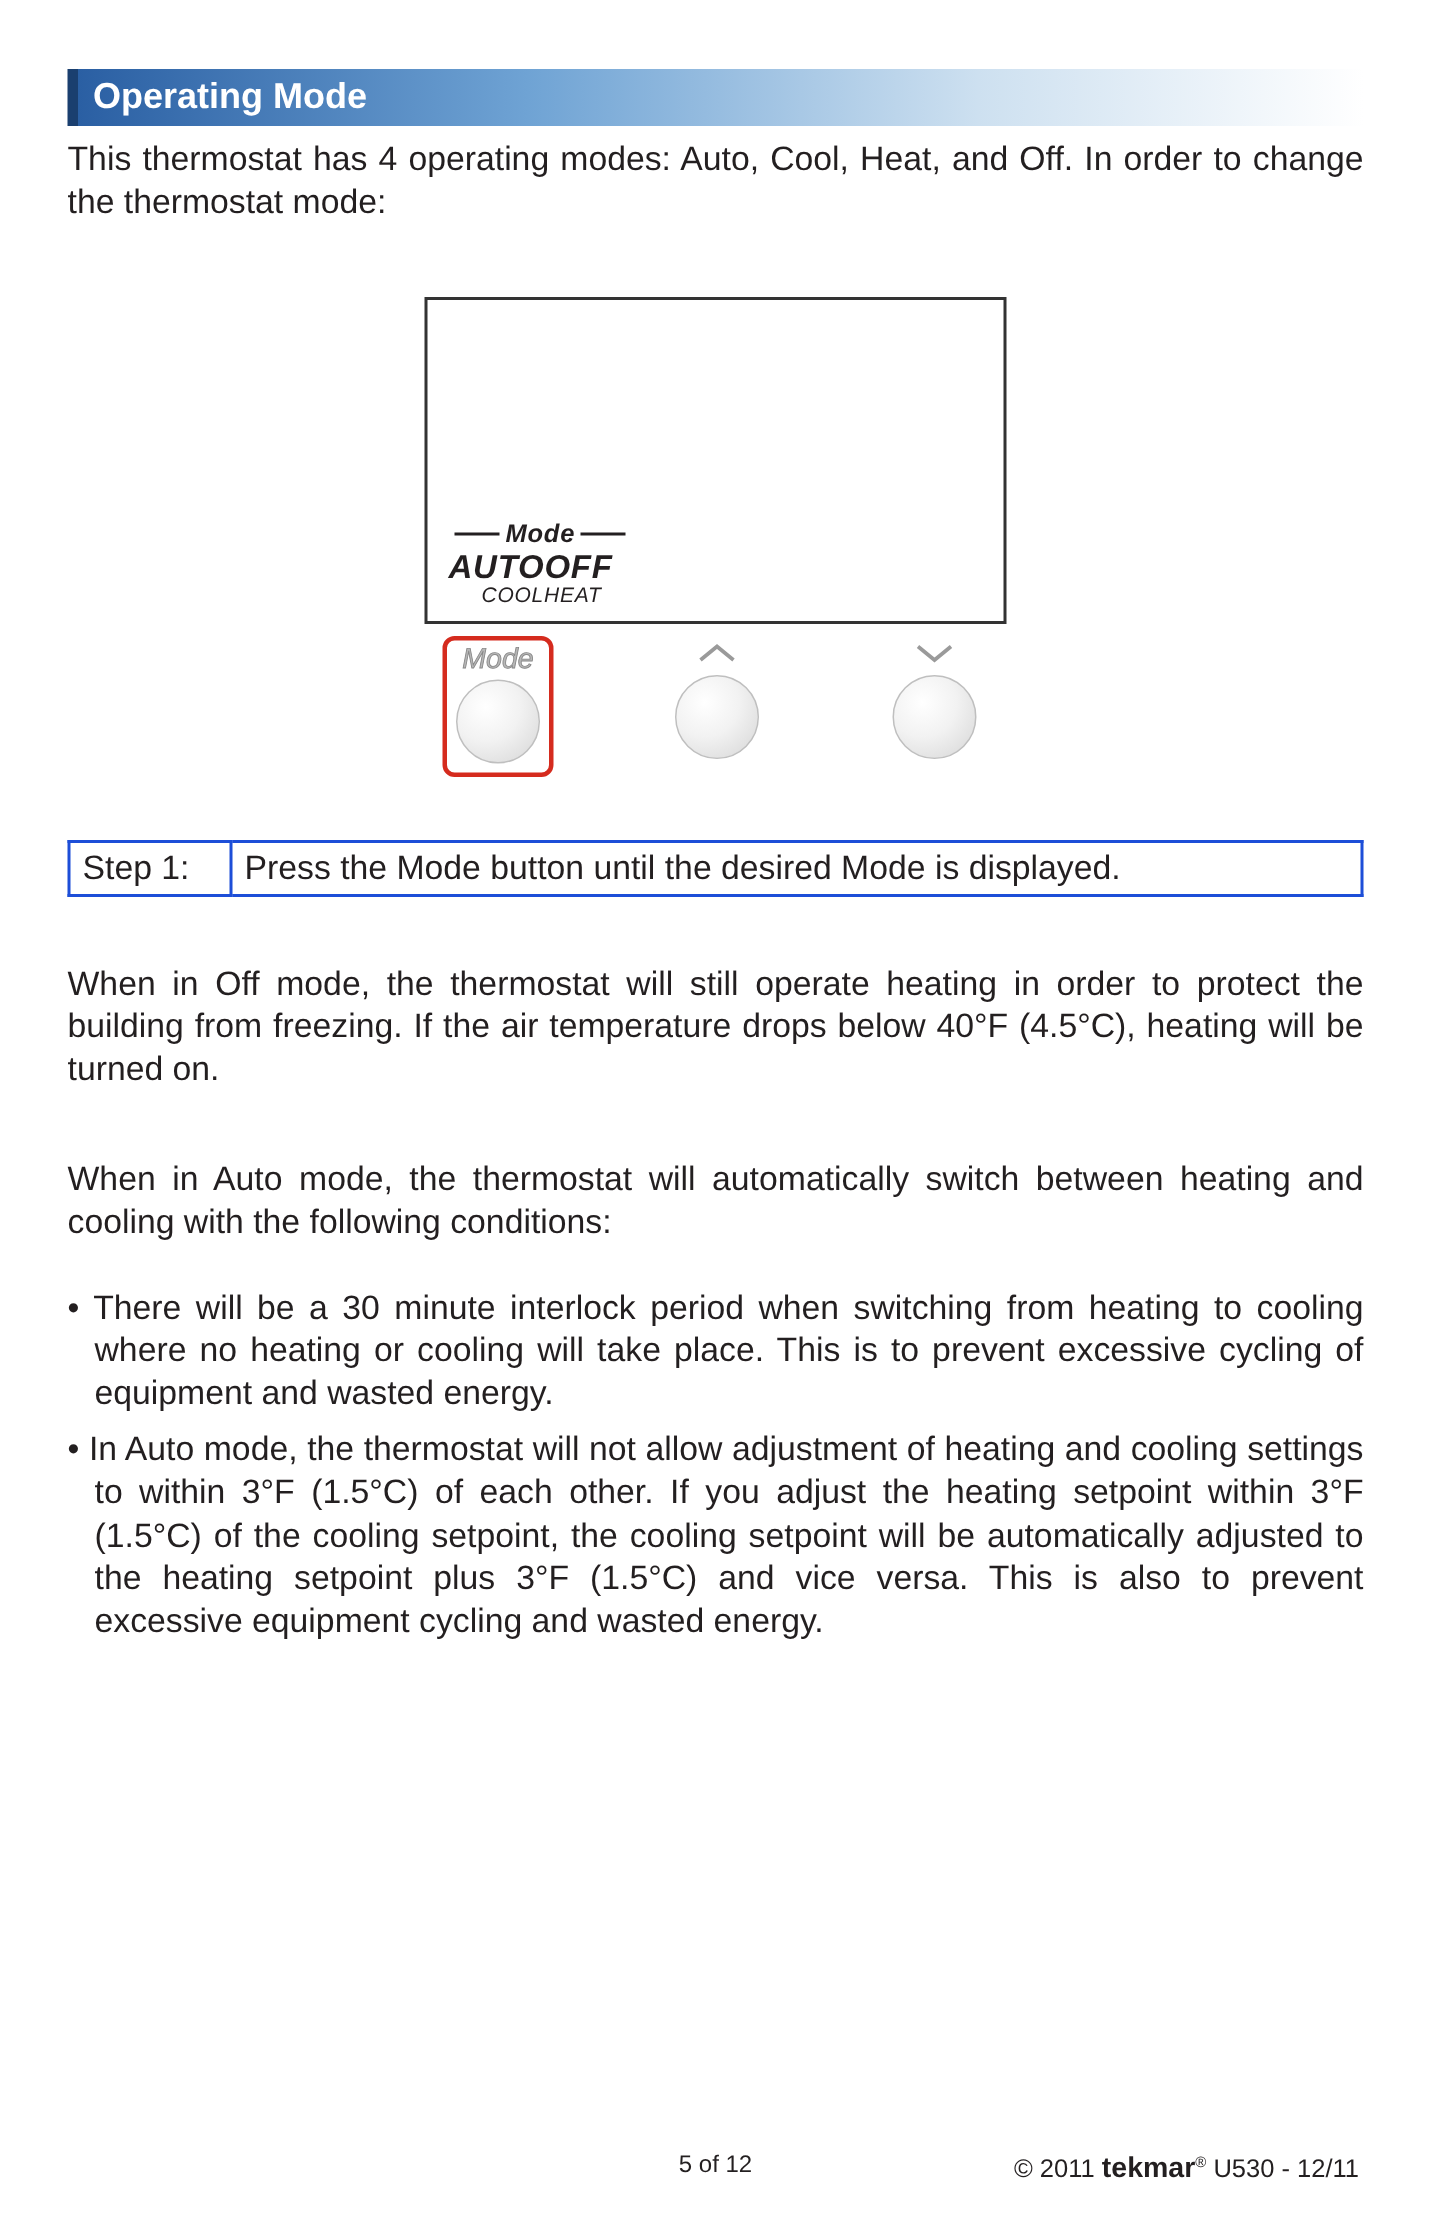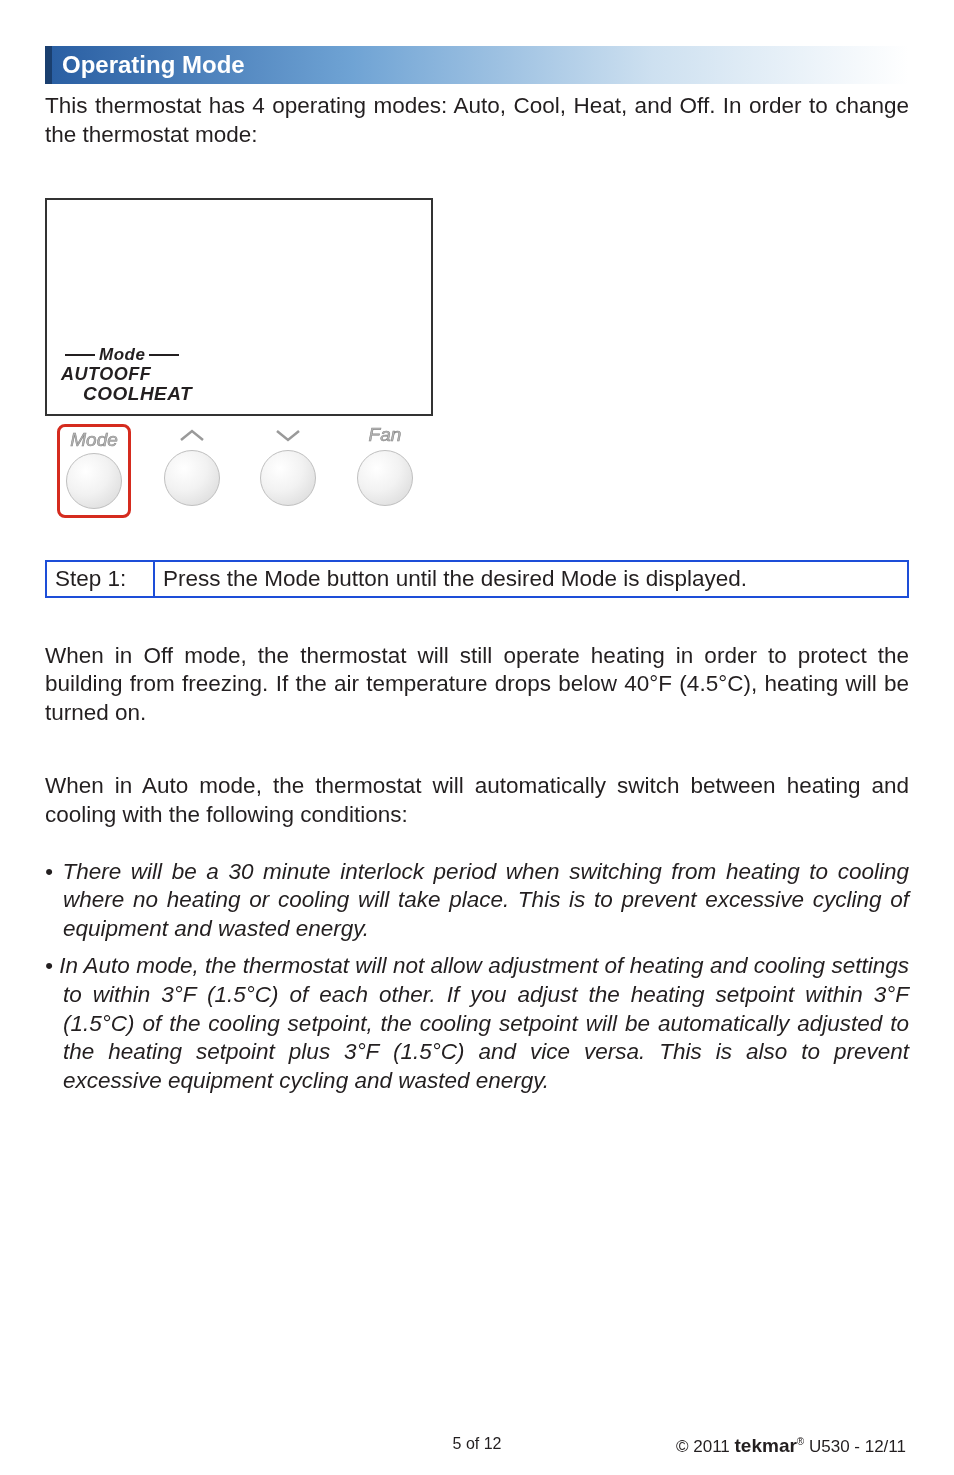--- a/index.html
+++ b/index.html
@@ -17,37 +17,37 @@
     color: #fff;
     font-weight: bold;
     font-size: 24px;
     padding: 5px 10px;
     border-left: 7px solid #1a3f6f;
     margin-bottom: 8px;
     margin-top: 16px;
   }
   p { font-size: 22.5px; line-height: 1.28; text-align: justify; }
   .intro { margin-bottom: 48px; }
-  .diagram-wrap { width: 100%; display: flex; margin-bottom: 42px; }
+  .diagram-wrap { width: 100%; display: flex; justify-content: center; margin-bottom: 42px; }
   .diagram { width: 388px; }
   .lcd {
     border: 2px solid #333;
     height: 218px;
     position: relative;
   }
   .mode-block {
     position: absolute;
     bottom: 10px;
     left: 14px;
     font-family: Arial, sans-serif;
   }
   .mode-line { display: flex; align-items: center; font-style: italic; font-weight: bold; font-size: 17px; letter-spacing: 0.5px; }
   .dash { display:inline-block; width:30px; height:2px; background:#231f20; margin:0 4px; }
-  .mode-row2 { font-style: italic; font-weight: bold; font-size: 18px; letter-spacing: 0.5px; line-height:1.05; }
-  .mode-row3 { font-style: italic; font-weight: bold; font-size: 19px; letter-spacing: 0.5px; line-height:1.05; padding-left: 22px; }
+  .mode-row2 { font-style: italic; font-weight: bold; font-size: 22px; letter-spacing: 0.5px; line-height:1.05; }
+  .mode-row3 { font-style: italic; font-weight: normal; font-size: 14px; letter-spacing: 0.5px; line-height:1.05; padding-left: 22px; }
   .button-row {
     display: flex;
     justify-content: space-between;
     align-items: flex-start;
     padding: 8px 12px 0 12px;
   }
   .btn-col { display: flex; flex-direction: column; align-items: center; width: 72px; }
   .btn-label {
     font-size: 19px; font-style: italic;
     color: #b8b8b8;
@@ -84,21 +84,21 @@
     margin-bottom: 18px;
   }
   table.steps td {
     border: 2px solid #1d4ed8;
     padding: 4px 8px;
     font-size: 22.5px;
     vertical-align: top;
   }
   table.steps td.lbl { width: 108px; white-space: nowrap; }
   .para-block { margin-bottom: 28px; margin-top: 44px; }
-  ul.bullets { list-style: none; padding-left: 0; font-style: italic; }
+  ul.bullets { list-style: none; padding-left: 0; }
   ul.bullets li {
     font-size: 22.5px;
     line-height: 1.28;
     text-align: justify;
     padding-left: 18px;
     text-indent: -18px;
     margin-bottom: 8px;
   }
   ul.bullets li::before { content: "• "; }
   .footer {
@@ -151,24 +151,20 @@
         <div class="btn-circle"></div>
       </div>
       <div class="btn-col">
         <div class="chevron">
           <svg width="26" height="14">
               <polyline points="2,3 13,12 24,3"></polyline>
             </svg>
         </div>
         <div class="btn-circle"></div>
       </div>
-      <div class="btn-col">
-        <div class="btn-label">Fan</div>
-        <div class="btn-circle"></div>
-      </div>
     </div>
   </div>
 </div>
 
 <table class="steps">
   <tbody>
       <tr>
     <td class="lbl">Step 1:</td>
     <td>Press the Mode button until the desired Mode is displayed.</td>
   </tr>

